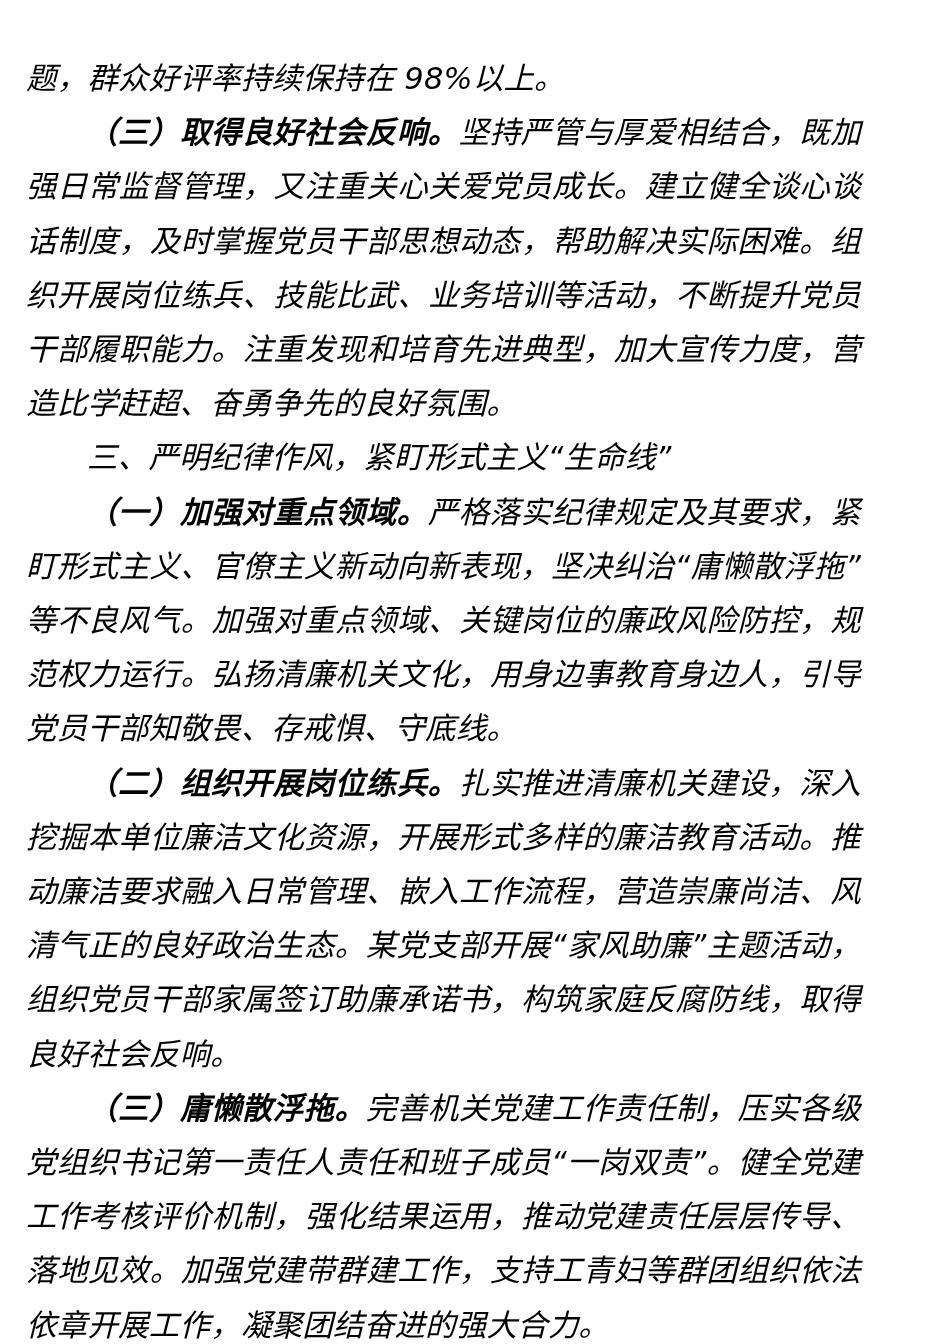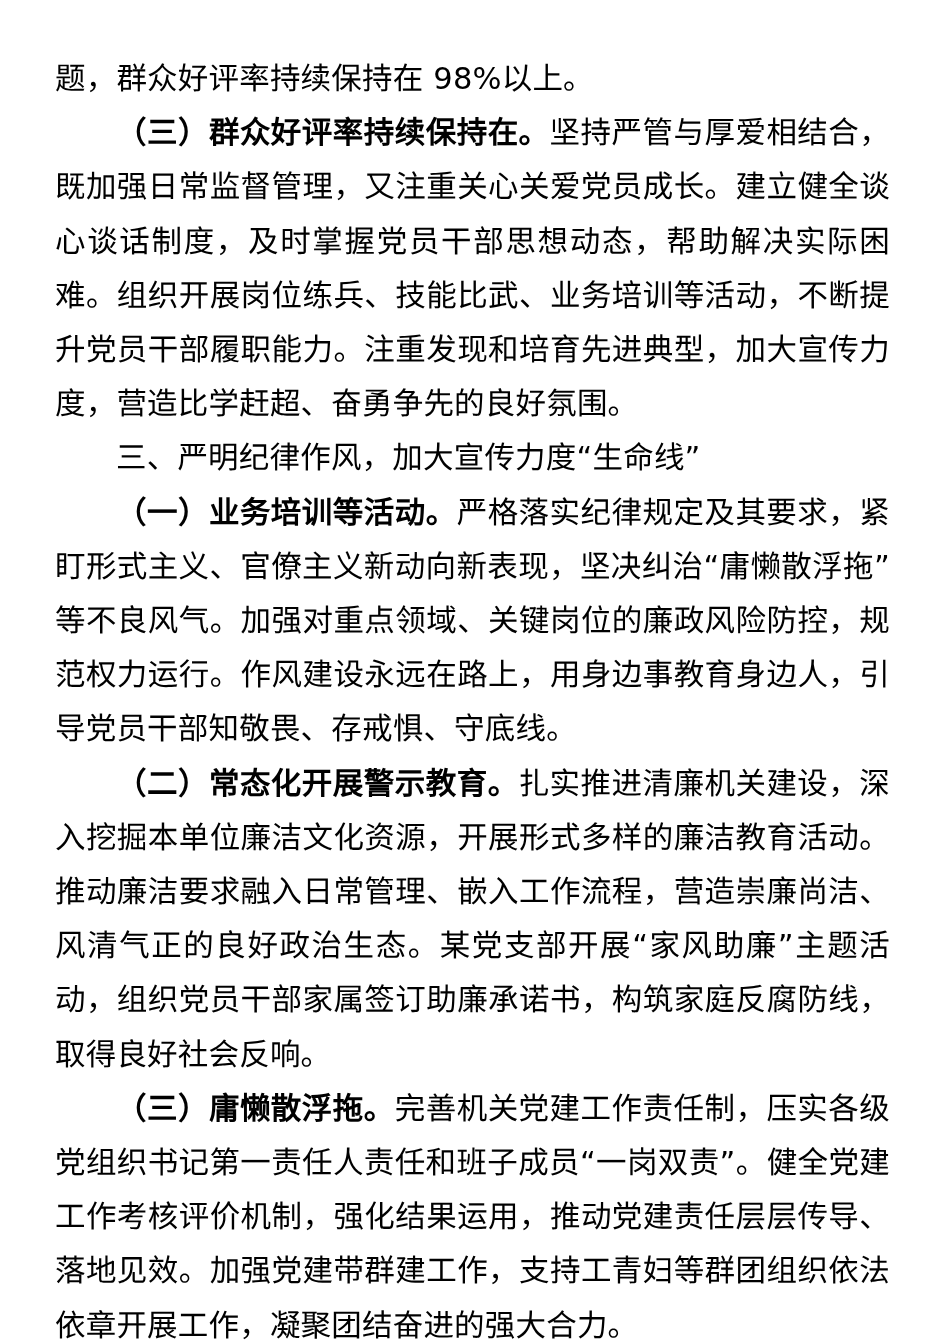--- a/index.html
+++ b/index.html
@@ -16,21 +16,22 @@
     color: #000000;
     -webkit-font-smoothing: antialiased;
   }
 
   #page {
     position: relative;
     width: 874px;
     height: 1344px;
     background: #ffffff;
     box-sizing: border-box;
-    padding: 52px 60px 0 55px;
+    padding: 52px 60px 0 26px;
+    font-style: italic;
   }
 
   .doc-body {
     width: 835px;
   }
 
   
   .para {
     font-size: 30.5px;
     line-height: 54.2px;
@@ -65,25 +66,25 @@
   }
 </style>
 </head>
 <body>
 
 <div id="page">
   <div class="doc-body">
 
     <p class="para cont">题，群众好评率持续保持在 98%以上。</p>
 
-    <p class="para indent"><span class="lead">（三）群众好评率持续保持在。</span><span>坚持严管与厚爱相结合，既加强日常监督管理，又注重关心关爱党员成长。建立健全谈心谈话制度，及时掌握党员干部思想动态，帮助解决实际困难。组织开展岗位练兵、技能比武、业务培训等活动，不断提升党员干部履职能力。注重发现和培育先进典型，加大宣传力度，营造比学赶超、奋勇争先的良好氛围。</span></p>
+    <p class="para indent"><span class="lead">（三）取得良好社会反响。</span><span>坚持严管与厚爱相结合，既加强日常监督管理，又注重关心关爱党员成长。建立健全谈心谈话制度，及时掌握党员干部思想动态，帮助解决实际困难。组织开展岗位练兵、技能比武、业务培训等活动，不断提升党员干部履职能力。注重发现和培育先进典型，加大宣传力度，营造比学赶超、奋勇争先的良好氛围。</span></p>
 
-    <p class="para section-heading">三、严明纪律作风，加大宣传力度“生命线”</p>
+    <p class="para section-heading">三、严明纪律作风，紧盯形式主义“生命线”</p>
 
 
-    <p class="para indent"><span class="lead">（一）业务培训等活动。</span><span>严格落实纪律规定及其要求，紧盯形式主义、官僚主义新动向新表现，坚决纠治“庸懒散浮拖”等不良风气。加强对重点领域、关键岗位的廉政风险防控，规范权力运行。作风建设永远在路上，用身边事教育身边人，引导党员干部知敬畏、存戒惧、守底线。</span></p>
+    <p class="para indent"><span class="lead">（一）加强对重点领域。</span><span>严格落实纪律规定及其要求，紧盯形式主义、官僚主义新动向新表现，坚决纠治“庸懒散浮拖”等不良风气。加强对重点领域、关键岗位的廉政风险防控，规范权力运行。弘扬清廉机关文化，用身边事教育身边人，引导党员干部知敬畏、存戒惧、守底线。</span></p>
 
-    <p class="para indent"><span class="lead">（二）常态化开展警示教育。</span><span>扎实推进清廉机关建设，深入挖掘本单位廉洁文化资源，开展形式多样的廉洁教育活动。推动廉洁要求融入日常管理、嵌入工作流程，营造崇廉尚洁、风清气正的良好政治生态。某党支部开展“家风助廉”主题活动，组织党员干部家属签订助廉承诺书，构筑家庭反腐防线，取得良好社会反响。</span></p>
+    <p class="para indent"><span class="lead">（二）组织开展岗位练兵。</span><span>扎实推进清廉机关建设，深入挖掘本单位廉洁文化资源，开展形式多样的廉洁教育活动。推动廉洁要求融入日常管理、嵌入工作流程，营造崇廉尚洁、风清气正的良好政治生态。某党支部开展“家风助廉”主题活动，组织党员干部家属签订助廉承诺书，构筑家庭反腐防线，取得良好社会反响。</span></p>
 
     <p class="para indent"><span class="lead">（三）庸懒散浮拖。</span><span>完善机关党建工作责任制，压实各级党组织书记第一责任人责任和班子成员“一岗双责”。健全党建工作考核评价机制，强化结果运用，推动党建责任层层传导、落地见效。加强党建带群建工作，支持工青妇等群团组织依法依章开展工作，凝聚团结奋进的强大合力。</span></p>
 
   </div>
 </div>
 
 </body></html>

